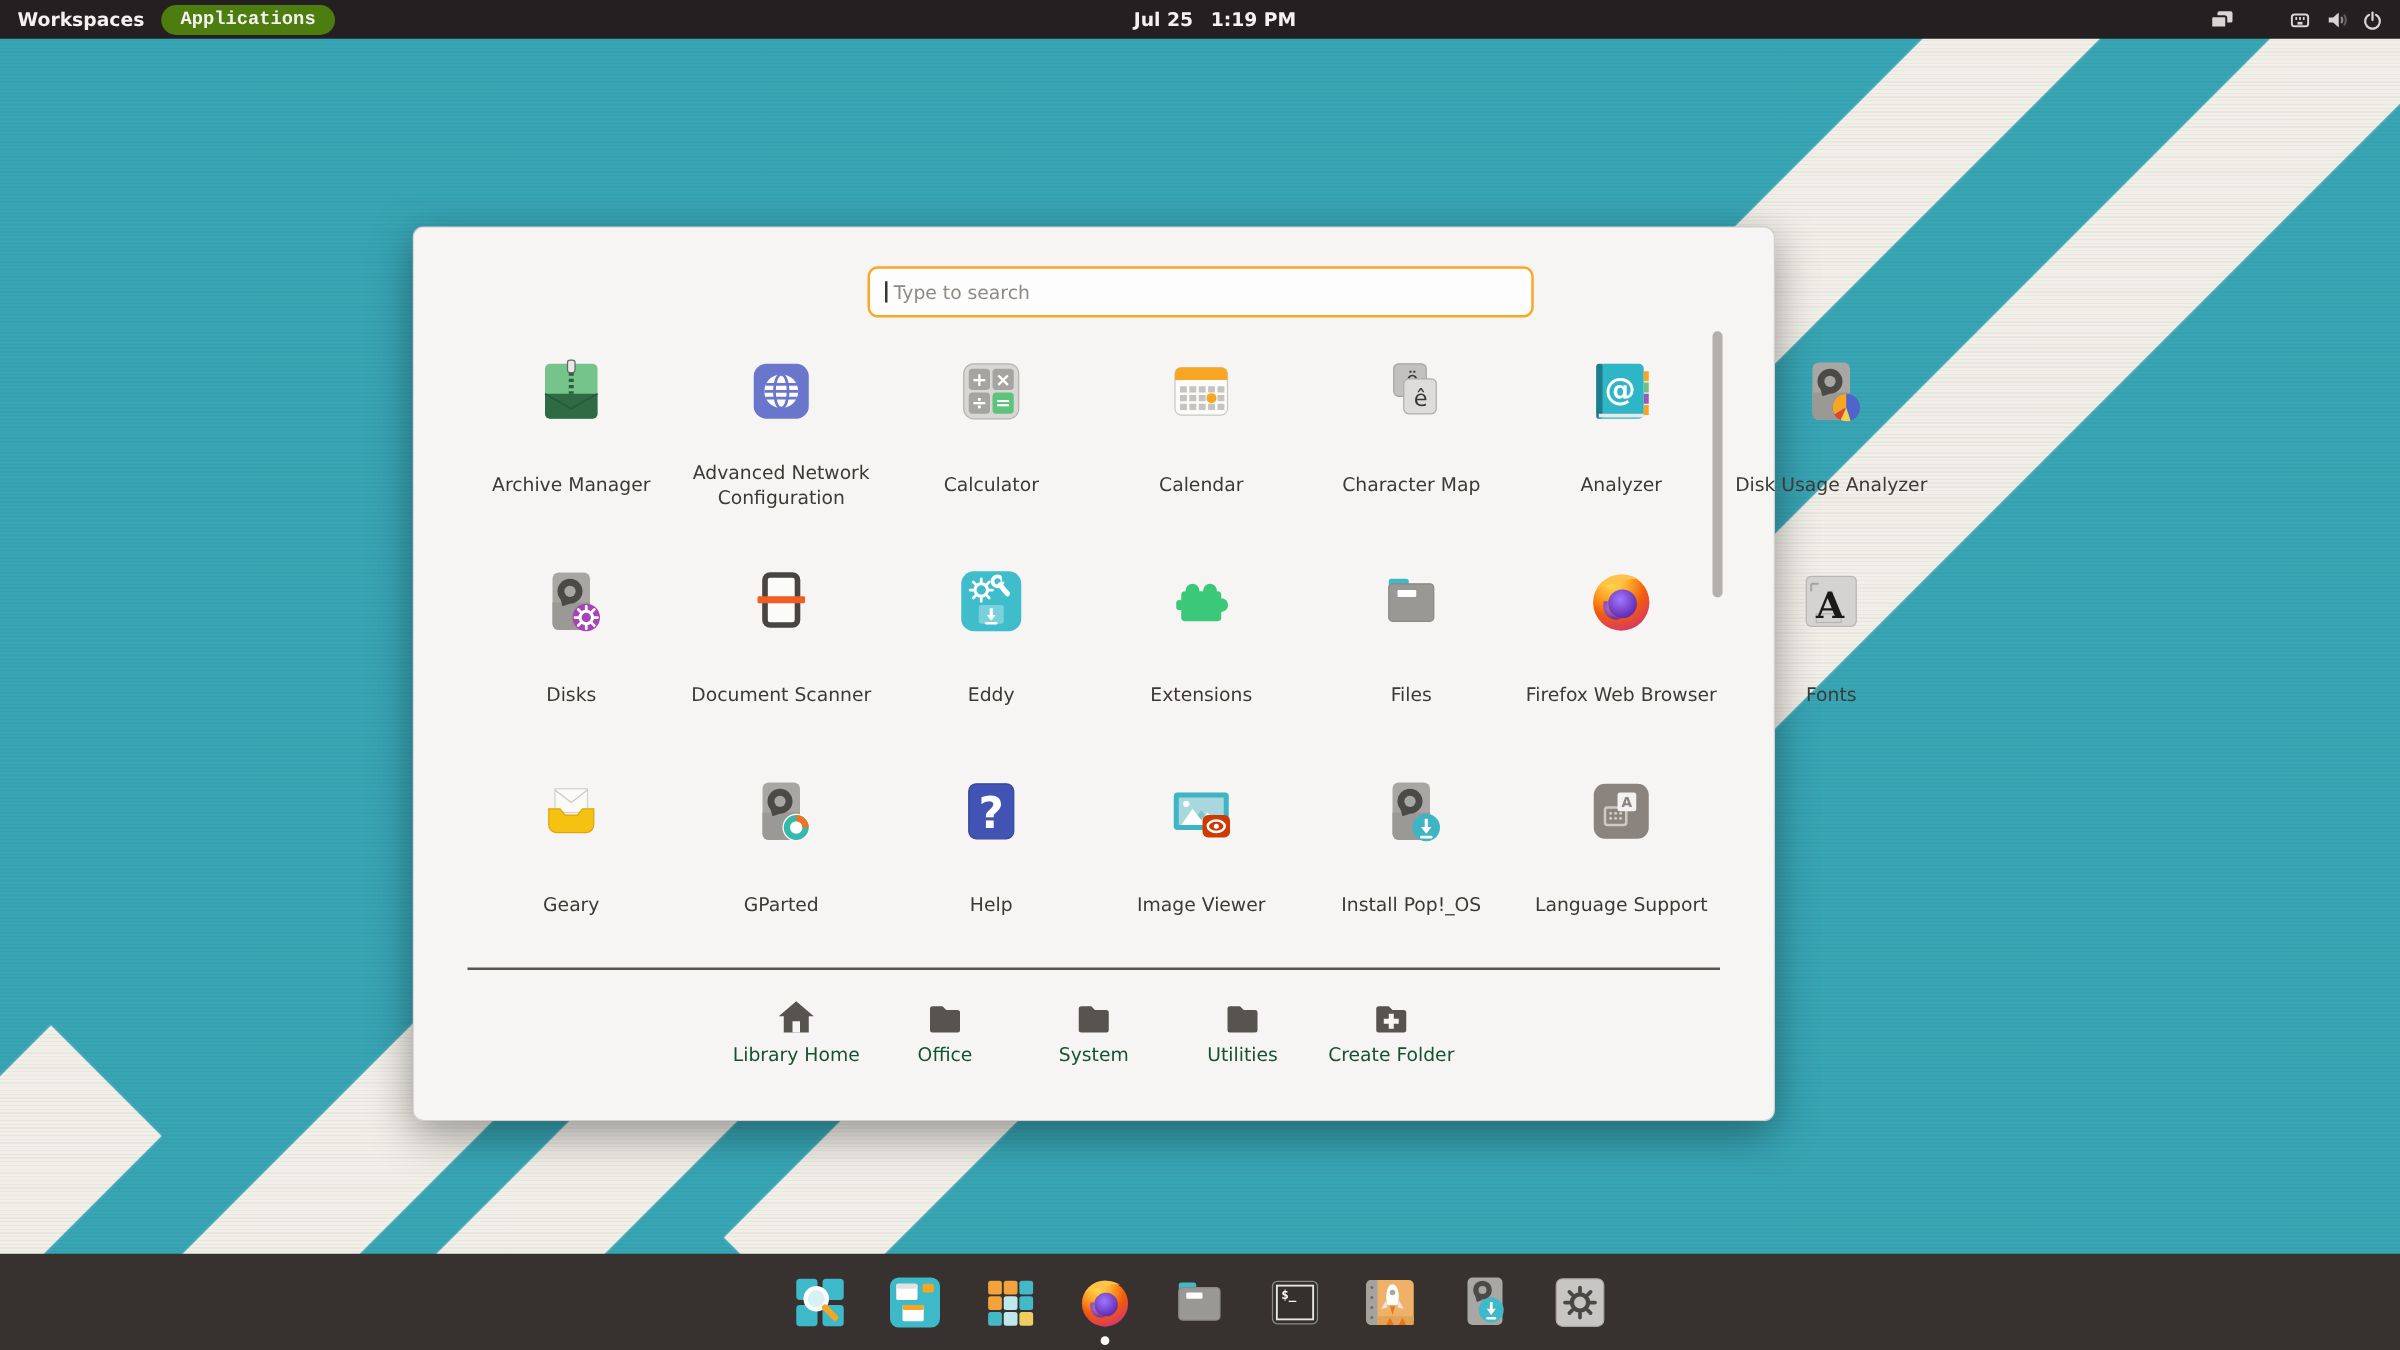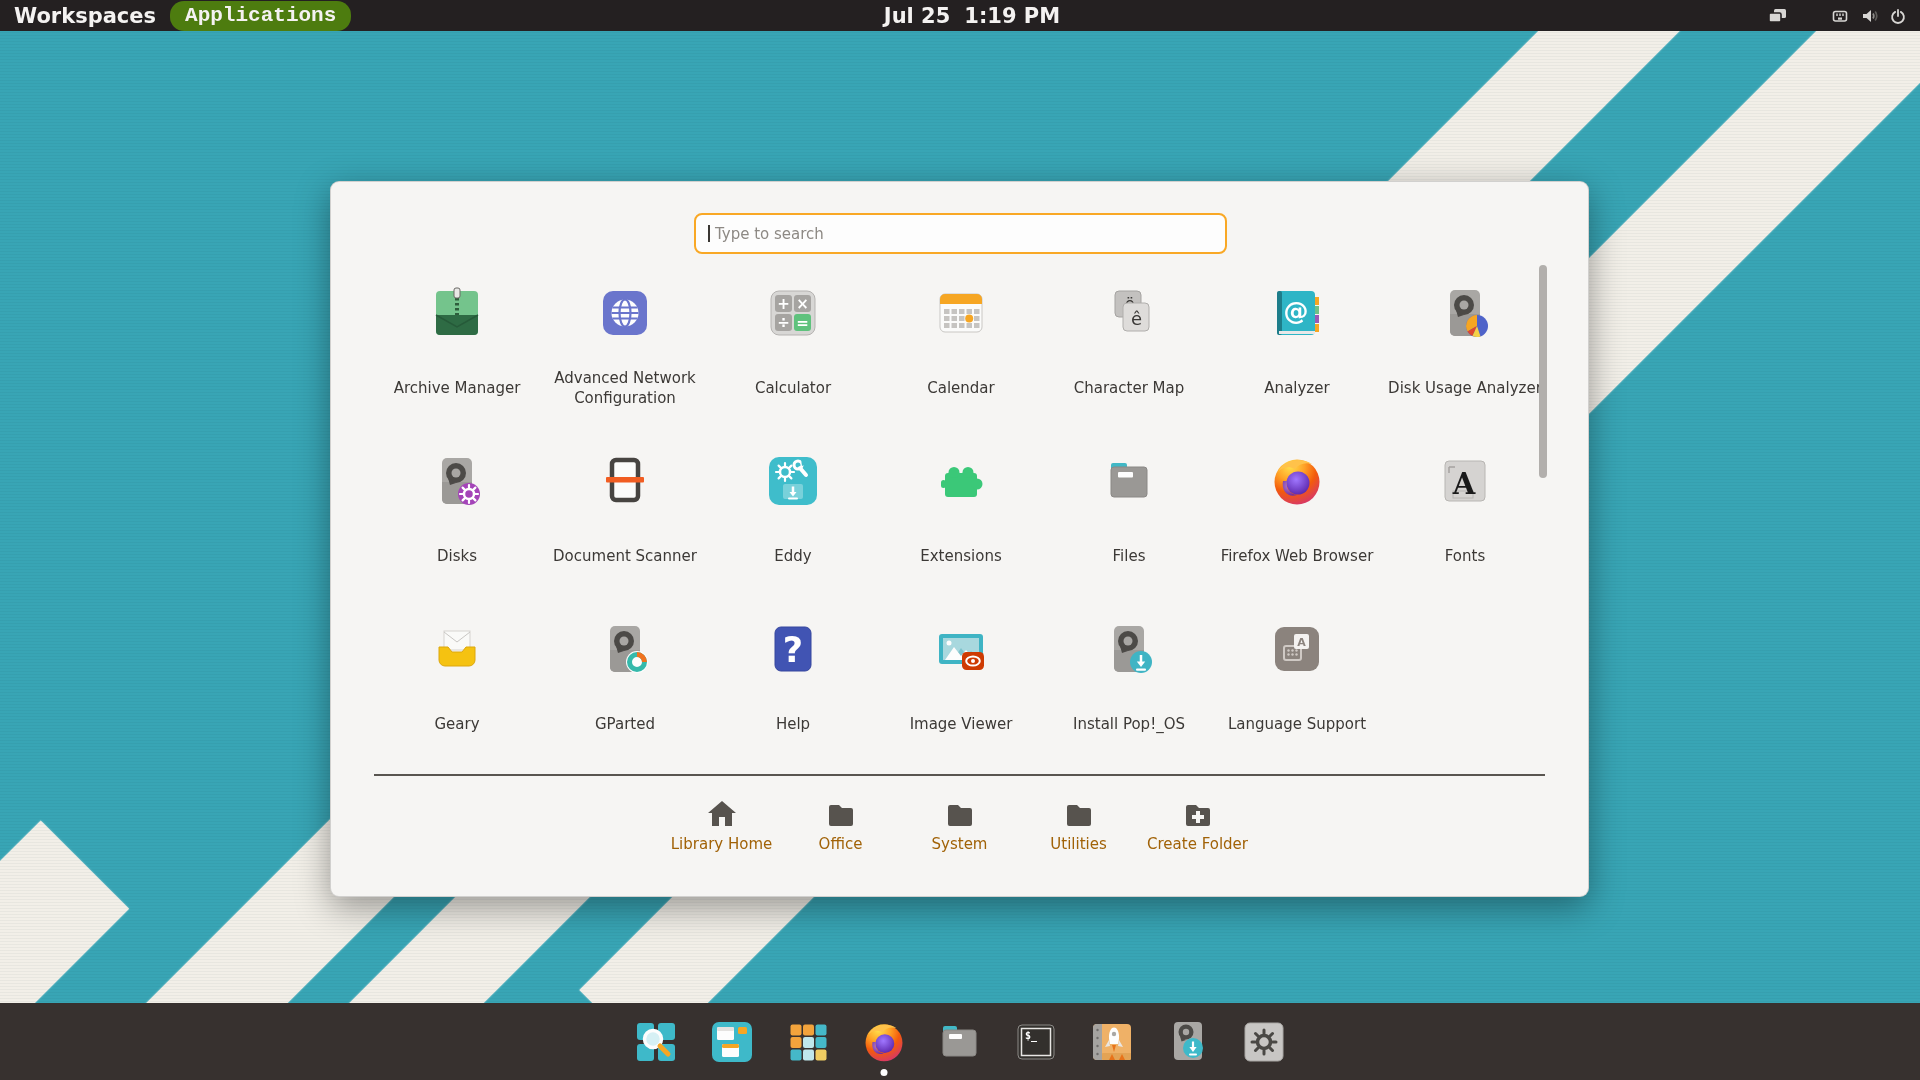--- a/index.html
+++ b/index.html
@@ -12,54 +12,54 @@
   .stripe { position:absolute; background:#f2efe8; transform:rotate(-45deg);
      box-shadow:0 0 2px rgba(255,255,255,.5); }
   .stripe.s1 { left:395px;  top:445px; width:1500px; height:100px; }
   .stripe.s2 { left:1000px; top:270px; width:1200px; height:110px; }
   .stripe.s3 { left:-137px; top:894px; width:260px;  height:125px; }
   .stripe.s4 { left:-45px;  top:905px; width:620px;  height:100px; }
   .stripe.s5 { left:275px;  top:887px; width:420px;  height:95px; }
 
   
   .topbar { position:absolute; left:0; top:0; width:1920px; height:31px; background:#242021;
-     display:flex; align-items:center; color:#f4f2f1; font-size:21px; font-weight:bold; z-index:40; }
+     display:flex; align-items:center; color:#f4f2f1; font-size:15px; font-weight:bold; z-index:40; }
   .tb-left { display:flex; align-items:center; gap:14px; padding-left:14px; }
   .pill { background:#4d7c0f; border-radius:14px; padding:3px 15px 4px;font-family:Liberation Mono, monospace; }
   .clock { position:absolute; left:0; right:0; text-align:center; pointer-events:none;padding-left:24px; }
   .clock span { margin:0 7px; }
   .tray { margin-left:auto; display:flex; align-items:center; padding-right:14px; }
   .tray .ticon { display:flex; align-items:center; }
   .tray .ticon.displays { margin-right:44px; }
   .tray .ticon.ethernet { margin-right:13px; }
   .tray .ticon.volume   { margin-right:11px; }
 
   
-  .launcher { position:absolute; left:330px; top:181px; width:1259px; height:716px;
+  .launcher { position:absolute; left:330px; top:181px; width:1090px; height:716px;
      background:#f6f5f3; border-radius:9px; border:1px solid rgba(0,0,0,.15);
      box-shadow:0 10px 34px rgba(0,0,0,.38); z-index:20; }
   .search { position:absolute; left:363px; top:31px; width:533px; height:41px;
      background:#fdfdfd; border:2.5px solid #f9a825; border-radius:8px;
      display:flex; align-items:center; padding:0 12px; }
   .caret { width:2px; height:17px; background:#3a3733; margin-right:5px; }
   .placeholder { color:#8d8984; font-size:15px; }
 
   .apps-grid { position:absolute; left:42px; top:81px;
      display:grid; grid-template-columns:repeat(7,168px); grid-auto-rows:168px; }
   .app-tile { position:relative; width:168px; height:168px; cursor:pointer; }
   .tile-icon { position:absolute; top:22px; left:50%; transform:translateX(-50%); width:56px; height:56px; }
   .tile-label { position:absolute; top:125px; left:4px; right:4px; transform:translateY(-50%);
      text-align:center; font-size:15px; line-height:20px; color:#3c3936; }
 
   .divider { position:absolute; left:43px; right:43px; top:592px; height:1.5px; background:#595550; }
 
   .categories { position:absolute; left:0; right:0; top:615px; display:flex; justify-content:center; }
   .cat-item { width:119px; display:flex; flex-direction:column; align-items:center; cursor:pointer; }
   .cat-item .cat-icon { height:32px; display:flex; align-items:flex-end; }
-  .cat-item .cat-label { margin-top:6px; font-size:15px; color:#a16207; white-space:nowrap; }
+  .cat-item .cat-label { margin-top:6px; font-size:15px; color:#14532d; white-space:nowrap; }
 
   .scroll-thumb { position:absolute; right:41px; top:83px; width:8px; height:213px;
      border-radius:4px; background:#b2afac; }
 
   
   .dock { position:absolute; left:0; bottom:0; width:1920px; height:77px; background:#37312f;
      display:flex; justify-content:center; align-items:center; z-index:30; }
   .dock-items { display:flex; gap:30px; align-items:center; }
   .dock-item { position:relative; width:46px; height:46px; cursor:pointer; }
   .run-dot { position:absolute; left:50%; top:50px; transform:translateX(-50%);

